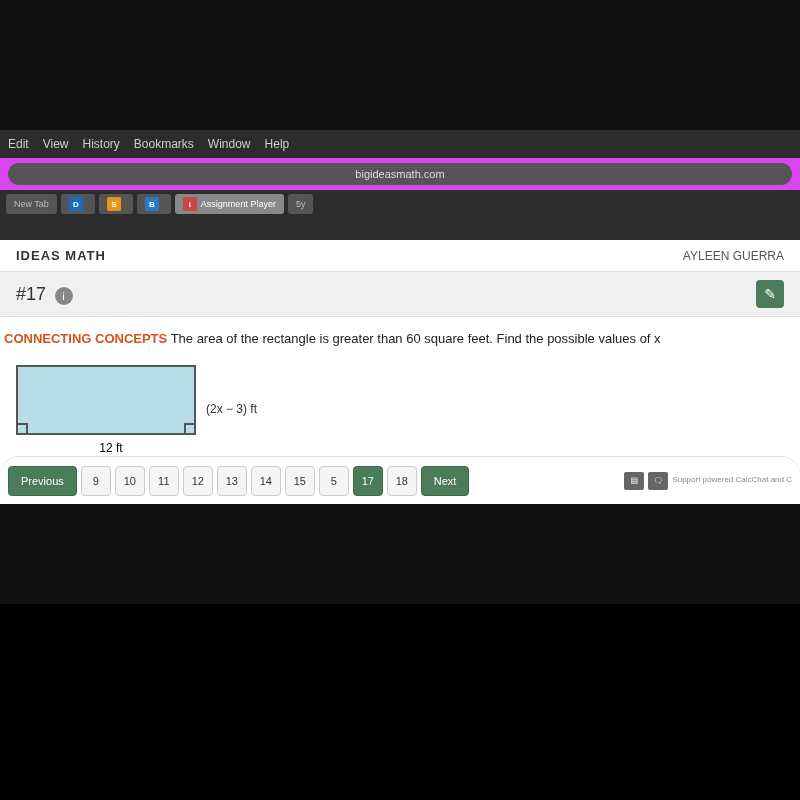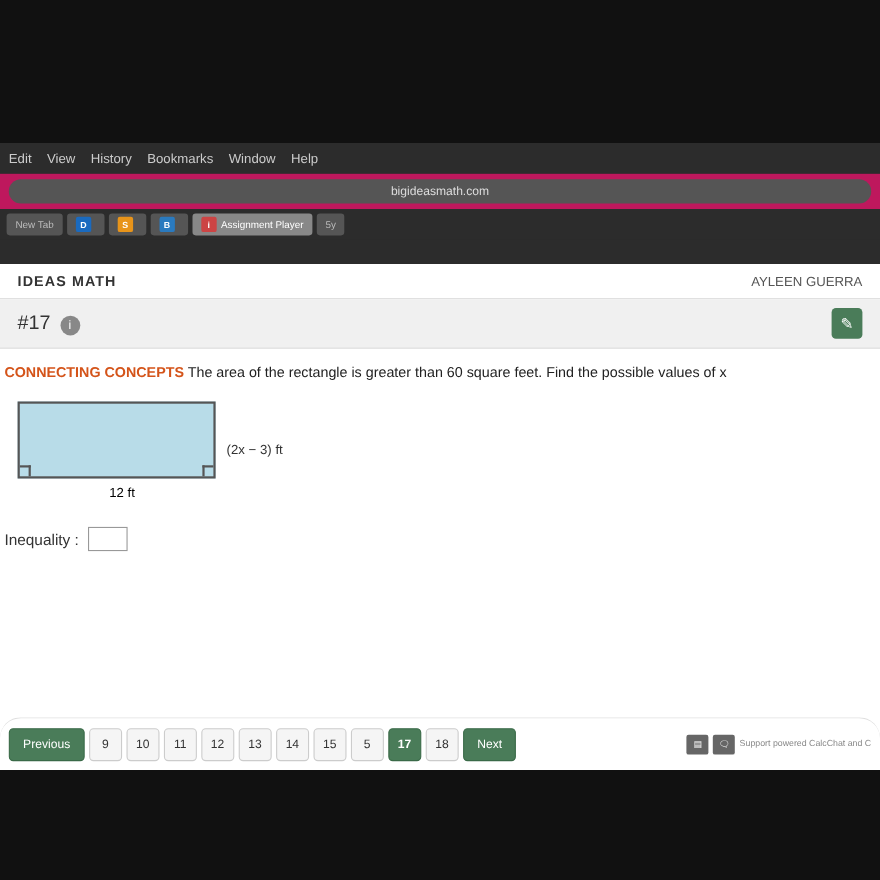--- a/index.html
+++ b/index.html
@@ -8,21 +8,21 @@
       width: 800px;
       height: 800px;
       background: #000;
       font-family: Arial, sans-serif;
       overflow: hidden;
     }
 
     .screen-wrapper {
       position: relative;
       width: 800px;
-      height: 800px;
+      height: 604px;
     }
 
     
     .black-top {
       width: 100%;
       height: 130px;
       background: #111;
       position: absolute;
       top: 0;
       left: 0;
@@ -60,21 +60,21 @@
       color: #ccc;
       font-size: 12px;
       cursor: pointer;
     }
 
     .address-bar-row {
       display: flex;
       align-items: center;
       height: 32px;
       padding: 0 8px;
-      background: #be185d;
+      background: #d946ef;
     }
 
     .address-bar {
       flex: 1;
       display: flex;
       align-items: center;
       justify-content: center;
       background: #555;
       border-radius: 12px;
       height: 22px;
@@ -311,21 +311,20 @@
       background: #4a7c59;
       color: #fff;
       border-color: #3a6a48;
       padding: 0 12px;
     }
 
     .nav-btn.active-page {
       background: #4a7c59;
       color: #fff;
       border-color: #3a6a48;
-      font-weight: bold;
     }
 
     .nav-spacer {
       flex: 1;
     }
 
     .support-text {
       font-size: 8px;
       color: #888;
       text-align: right;

